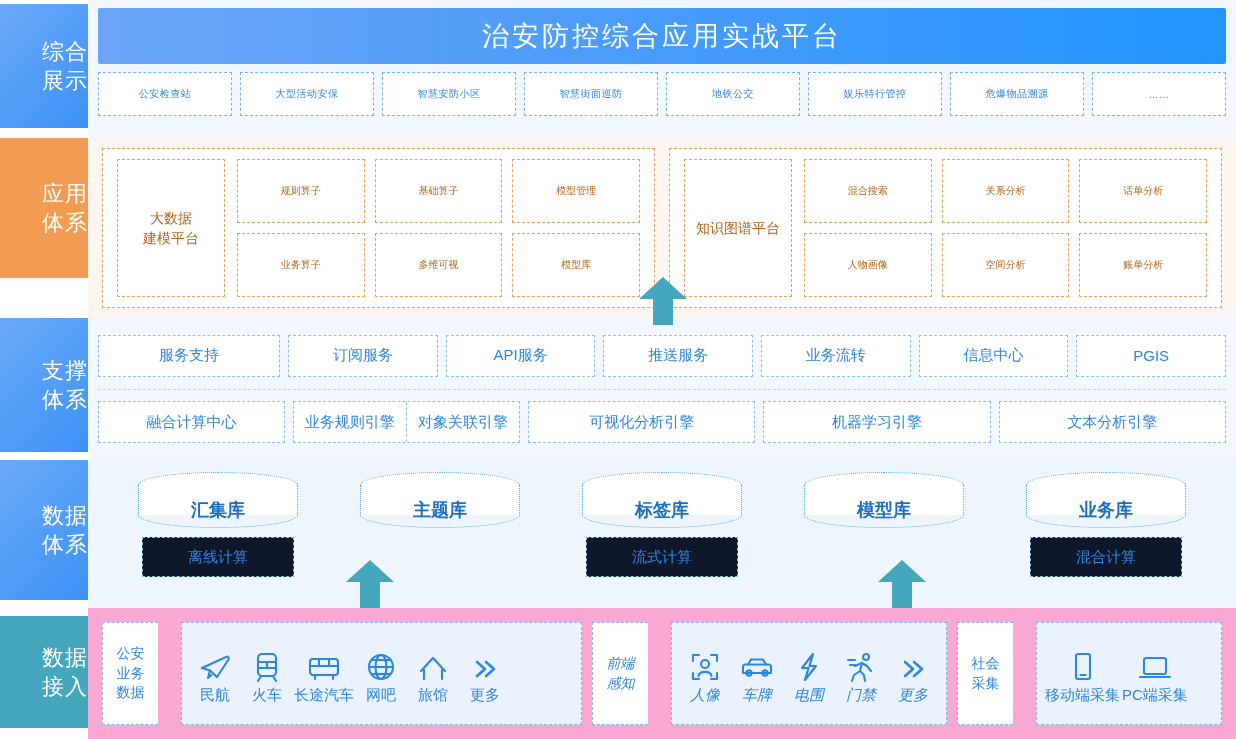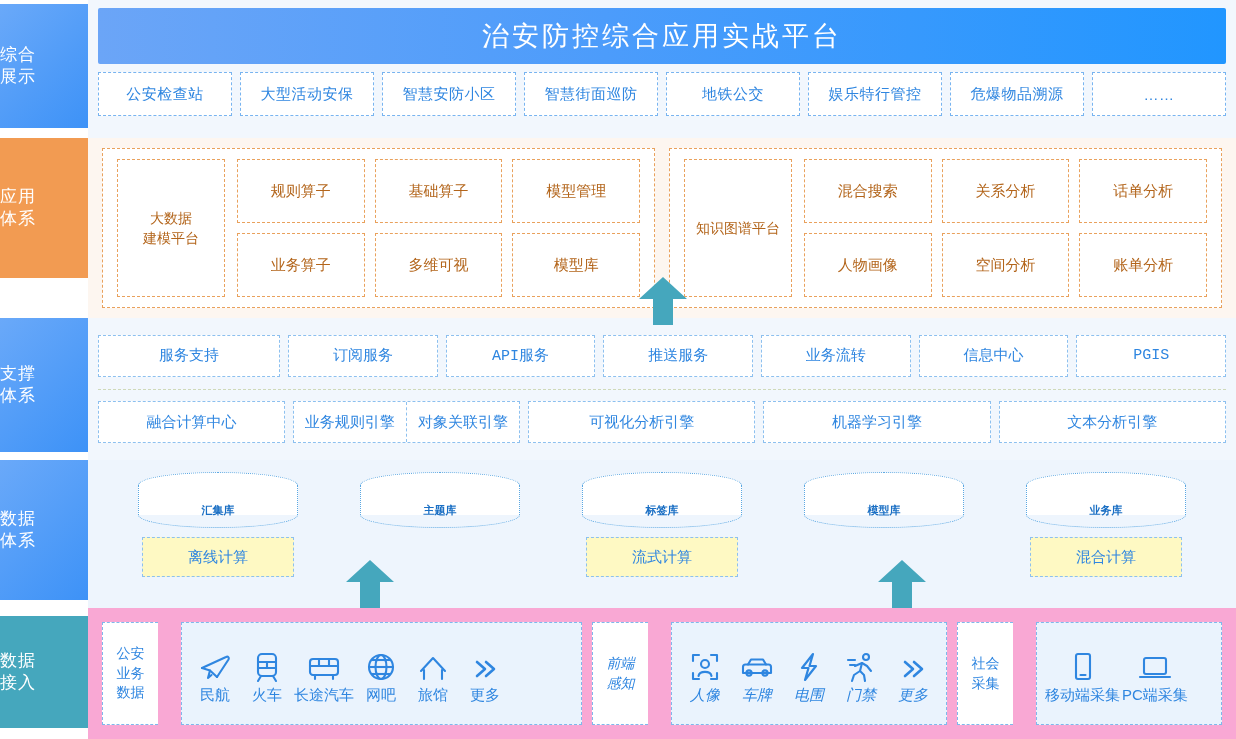--- a/index.html
+++ b/index.html
@@ -9,22 +9,22 @@
     background:#ffffff;
     font-family:"Liberation Sans","DejaVu Sans",sans-serif;
     overflow:hidden;
   }
   .page { position:relative; width:1236px; height:739px; }
 
   
   .row { position:absolute; left:0; width:1236px; display:flex; }
   .side {
     width:88px; flex:0 0 88px;
-    display:flex; align-items:center; justify-content:flex-start;
-    color:#ffffff; font-size:17px; line-height:1.32; text-align:center;
+    display:flex; align-items:center; justify-content:flex-end;
+    color:#ffffff; font-size:22px; line-height:1.32; text-align:center;
     letter-spacing:1px;
   }
   .side span { display:block; }
   .body-area { flex:1 1 auto; position:relative; }
 
   
   #row1 { top:0; height:138px; }
   #row1 .side { height:124px; margin-top:4px;
     background:linear-gradient(135deg,#6aa9f9 0%,#3d92f7 100%); }
   #row1 .body-area { background:#f2f7fd; height:138px; padding:8px 10px 0 10px; }
@@ -32,21 +32,21 @@
     height:56px; border-radius:2px;
     background:linear-gradient(90deg,#6ba5f7 0%,#4c9cfb 45%,#2196ff 100%);
     display:flex; align-items:center; justify-content:center;
     color:#ffffff; font-size:27px; letter-spacing:3px;
   }
   .tiles { display:flex; gap:8px; margin-top:8px; }
   .tile {
     flex:1 1 0; height:44px;
     border:1px dashed #78b4f0; background:#ffffff;
     display:flex; align-items:center; justify-content:center;
-    color:#2f86e0; font-size:15px; letter-spacing:0.5px;
+    color:#2f86e0; font-size:10px; letter-spacing:0.5px;
   }
 
   
   #row2 { top:138px; height:180px; }
   #row2 .side { height:140px; background:#f29b52; }
   #row2 .body-area { background:#fdf6f0; height:180px;
      display:flex; gap:14px; padding:10px 14px; }
   .appgroup {
     flex:1 1 0; border:1px dashed #e9a15c; background:#ffffff;
     display:flex; align-items:center; gap:12px; padding:10px 14px;
@@ -56,29 +56,29 @@
     border:1px dashed #e9a15c; background:#ffffff;
     display:flex; align-items:center; justify-content:center; text-align:center;
     color:#b3651b; font-size:14px; line-height:1.45;
   }
   .app-cells { flex:1 1 auto; display:grid;
     grid-template-columns:repeat(3,1fr); grid-template-rows:1fr 1fr; gap:10px;
     align-self:stretch; }
   .app-cell {
     border:1px dashed #e9a15c; background:#ffffff;
     display:flex; align-items:center; justify-content:center;
-    color:#b3651b; font-size:15px;
+    color:#b3651b; font-size:10px;
   }
 
   
   #row3 { top:318px; height:142px; }
   #row3 .side { height:134px;
     background:linear-gradient(135deg,#6aa9f9 0%,#3d92f7 100%); }
   #row3 .body-area { background:#f2f7fd; height:142px; padding:8px 10px;
-    display:flex; flex-direction:column; gap:0;font-family:Liberation Mono, monospace; }
+    display:flex; flex-direction:column; gap:0; }
   .sup-row { display:flex; gap:8px; flex:1 1 0; align-items:center; }
   .sup-sep { height:0; border-top:1px dashed #cfd9b9; margin:3px 0; }
   .sup {
     flex:1 1 0; height:42px;
     border:1px dashed #8dc0ef; background:#ffffff;
     display:flex; align-items:center; justify-content:center;
     color:#2f86e0; font-size:15px;
   }
   .sup.pair { display:flex; padding:0; gap:0; }
   .sup.pair > div { flex:1 1 0; display:flex; align-items:center; justify-content:center;
@@ -105,25 +105,25 @@
     background:#ffffff;
   }
   .cyl .bot {
     position:absolute; left:0; top:30px; width:100%; height:26px;
     border:1px dotted #5aa7e2; border-radius:50%;
     background:transparent; clip-path:inset(50% 0 0 0);
   }
   .cyl .lbl {
     position:absolute; left:0; top:26px; width:100%; height:24px;
     display:flex; align-items:center; justify-content:center;
-    color:#1a6fc4; font-size:11px; font-weight:bold;
+    color:#1a6fc4; font-size:18px; font-weight:bold;
   }
   .calc {
     margin-top:9px; width:100%; max-width:152px; height:40px;
-    border:1px dashed #8dc0ef; background:#fef9c3;
+    border:1px dashed #8dc0ef; background:#0f172a;
     display:flex; align-items:center; justify-content:center;
     color:#2f86e0; font-size:15px;
   }
   .calc.empty { border:none; background:transparent; }
 
   
   #row5 { top:608px; height:131px; }
   #row5 .side { height:112px; margin-top:8px; background:#45a7bd; }
   #row5 .body-area { background:#f9a8d4; height:131px;
      display:flex; gap:10px; padding:14px 14px 14px 14px; }

